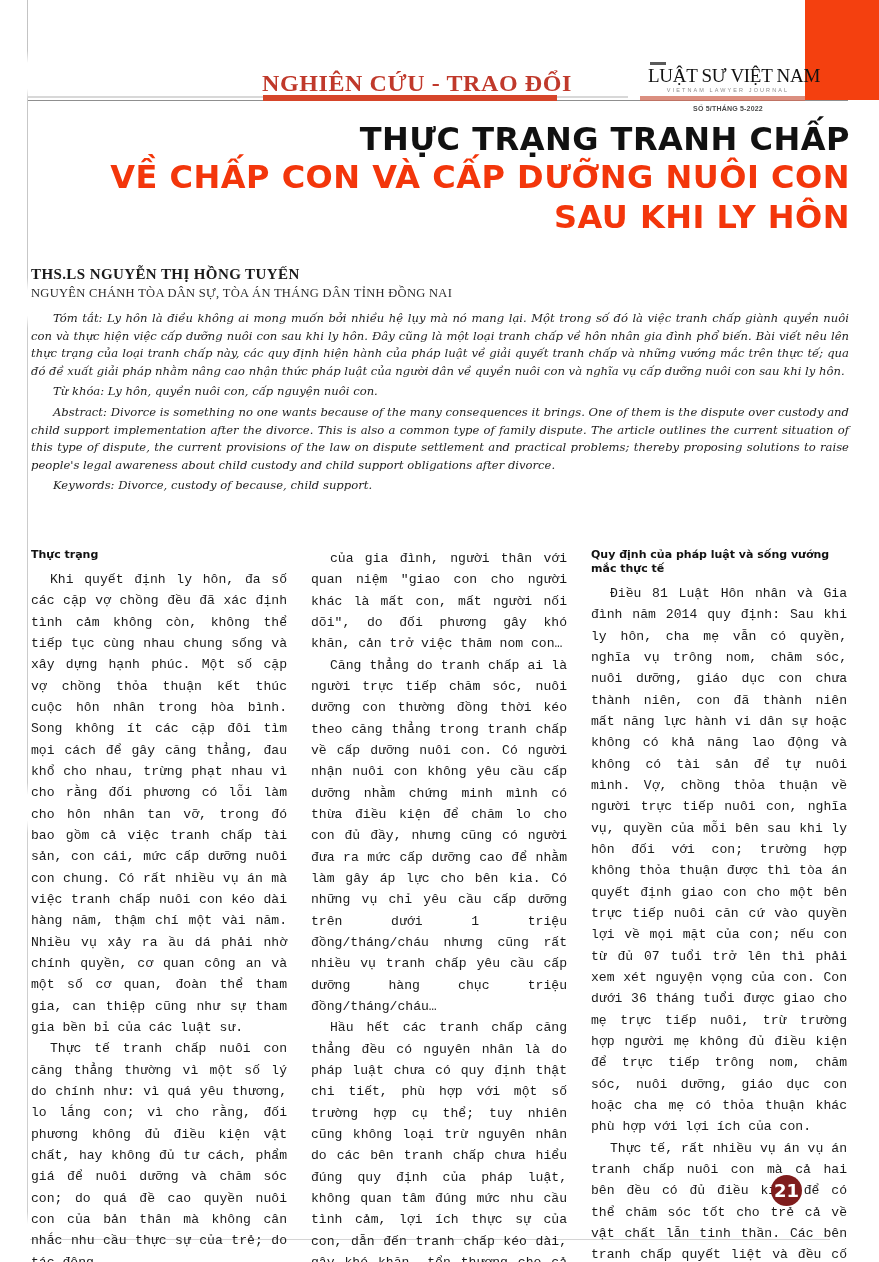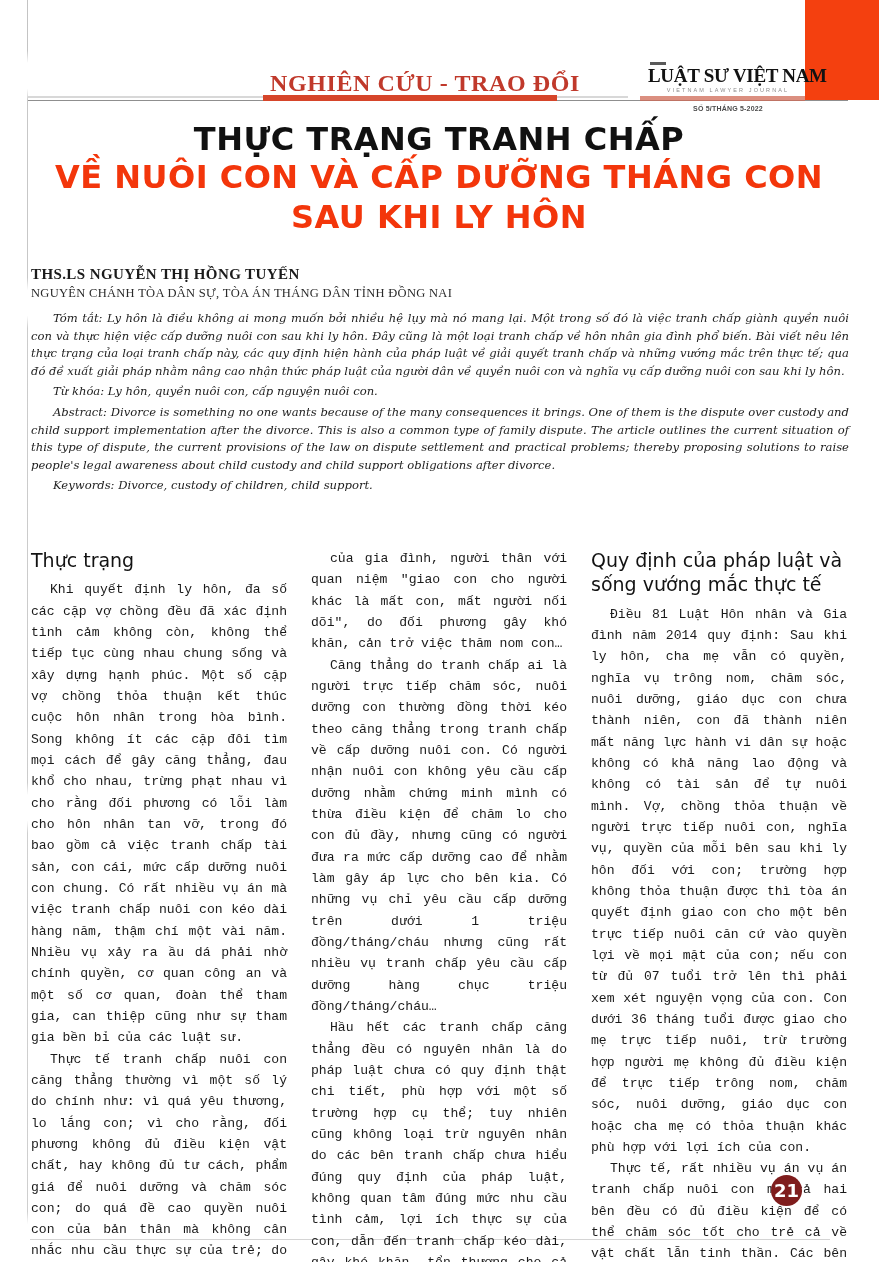--- a/index.html
+++ b/index.html
@@ -49,21 +49,21 @@
   .hdr-red-block {
     position: absolute;
     right: 0;
     top: 0;
     width: 74px;
     height: 100px;
     background: #f4400f;
   }
   .hdr-kicker {
     position: absolute;
-    left: 270px;
+    left: 262px;
     top: 70px;
     font-family: "Liberation Serif", serif;
     font-size: 24px;
     font-weight: bold;
     letter-spacing: .6px;
     color: #c0392b;
     white-space: nowrap;
   }
   .hdr-rule-thin {
     position: absolute;
@@ -108,21 +108,21 @@
     text-align: center;
   }
   .masthead-tick {
     width: 16px;
     height: 3px;
     background: #5a5a5a;
     margin: 0 0 1px 2px;
   }
   .masthead-title {
     font-family: "Liberation Serif", serif;
-    font-weight: bold;
+    font-weight: normal;
     font-size: 19px;
     line-height: 1;
     letter-spacing: -.3px;
     color: #121212;
     white-space: nowrap;
   }
   .masthead-sub {
     font-family: "Liberation Sans", sans-serif;
     font-size: 5.5px;
     letter-spacing: 2.1px;
@@ -139,21 +139,21 @@
     margin-top: 12px;
     white-space: nowrap;
   }
 
   
   .title-wrap {
     position: absolute;
     left: 28px;
     top: 122px;
     width: 822px;
-    text-align: center;
+    text-align: right;
   }
   .title-l1 {
     font-family: "DejaVu Sans", sans-serif;
     font-weight: bold;
     font-size: 32px;
     letter-spacing: .5px;
     color: #111111;
     line-height: 1.1;
   }
   .title-l2, .title-l3 {
@@ -216,22 +216,22 @@
     top: 548px;
     width: 818px;
     display: flex;
     gap: 24px;
   }
   .col {
     width: 256px;
   }
   .sec-head {
     font-family: "DejaVu Sans", sans-serif;
-    font-weight: normal;
-    font-size: 19px;
+    font-weight: bold;
+    font-size: 11px;
     line-height: 1.28;
     color: #121212;
     margin-bottom: 7px;
   }
   .col p {
     margin: 0;
     font-family: Liberation Mono, monospace;
     font-size: 13.1px;
     line-height: 1.63;
     text-align: justify;
@@ -278,34 +278,34 @@
 
   <div class="masthead">
     <div class="masthead-tick"></div>
     <div class="masthead-title">LUẬT SƯ VIỆT NAM</div>
     <div class="masthead-sub">VIETNAM LAWYER JOURNAL</div>
     <div class="masthead-issue">SỐ 5/THÁNG 5-2022</div>
   </div>
 
   <div class="title-wrap">
     <div class="title-l1">THỰC TRẠNG TRANH CHẤP</div>
-    <div class="title-l2">VỀ NUÔI CON VÀ CẤP DƯỠNG THÁNG CON</div>
+    <div class="title-l2">VỀ CHẤP CON VÀ CẤP DƯỠNG NUÔI CON</div>
     <div class="title-l3">SAU KHI LY HÔN</div>
   </div>
 
   <div class="byline">
     <div class="byline-name">THS.LS NGUYỄN THỊ HỒNG TUYẾN</div>
     <div class="byline-role">NGUYÊN CHÁNH TÒA DÂN SỰ, TÒA ÁN THÁNG DÂN TỈNH ĐỒNG NAI</div>
   </div>
 
   <div class="abstract">
     <p><span class="lbl">Tóm tắt:</span><span> Ly hôn là điều không ai mong muốn bởi nhiều hệ lụy mà nó mang lại. Một trong số đó là việc tranh chấp giành quyền nuôi con và thực hiện việc cấp dưỡng nuôi con sau khi ly hôn. Đây cũng là một loại tranh chấp về hôn nhân gia đình phổ biến. Bài viết nêu lên thực trạng của loại tranh chấp này, các quy định hiện hành của pháp luật về giải quyết tranh chấp và những vướng mắc trên thực tế; qua đó đề xuất giải pháp nhằm nâng cao nhận thức pháp luật của người dân về quyền nuôi con và nghĩa vụ cấp dưỡng nuôi con sau khi ly hôn.</span></p>
     <p><span class="lbl">Từ khóa:</span><span> Ly hôn, quyền nuôi con, cấp nguyện nuôi con.</span></p>
     <p><span class="lbl">Abstract:</span><span> Divorce is something no one wants because of the many consequences it brings. One of them is the dispute over custody and child support implementation after the divorce. This is also a common type of family dispute. The article outlines the current situation of this type of dispute, the current provisions of the law on dispute settlement and practical problems; thereby proposing solutions to raise people's legal awareness about child custody and child support obligations after divorce.</span></p>
-    <p><span class="lbl">Keywords:</span><span> Divorce, custody of children, child support.</span></p>
+    <p><span class="lbl">Keywords:</span><span> Divorce, custody of because, child support.</span></p>
   </div>
 
   <div class="cols">
 
     <div class="col">
       <div class="sec-head">Thực trạng</div>
       <p>Khi quyết định ly hôn, đa số các cặp vợ chồng đều đã xác định tình cảm không còn, không thể tiếp tục cùng nhau chung sống và xây dựng hạnh phúc. Một số cặp vợ chồng thỏa thuận kết thúc cuộc hôn nhân trong hòa bình. Song không ít các cặp đôi tìm mọi cách để gây căng thẳng, đau khổ cho nhau, trừng phạt nhau vì cho rằng đối phương có lỗi làm cho hôn nhân tan vỡ, trong đó bao gồm cả việc tranh chấp tài sản, con cái, mức cấp dưỡng nuôi con chung. Có rất nhiều vụ án mà việc tranh chấp nuôi con kéo dài hàng năm, thậm chí một vài năm. Nhiều vụ xảy ra ầu dá phải nhờ chính quyền, cơ quan công an và một số cơ quan, đoàn thể tham gia, can thiệp cũng như sự tham gia bền bỉ của các luật sư.</p>
       <p>Thực tế tranh chấp nuôi con căng thẳng thường vì một số lý do chính như: vì quá yêu thương, lo lắng con; vì cho rằng, đối phương không đủ điều kiện vật chất, hay không đủ tư cách, phẩm giá để nuôi dưỡng và chăm sóc con; do quá đề cao quyền nuôi con của bản thân mà không cân nhắc nhu cầu thực sự của trẻ; do tác động</p>
     </div>
 

